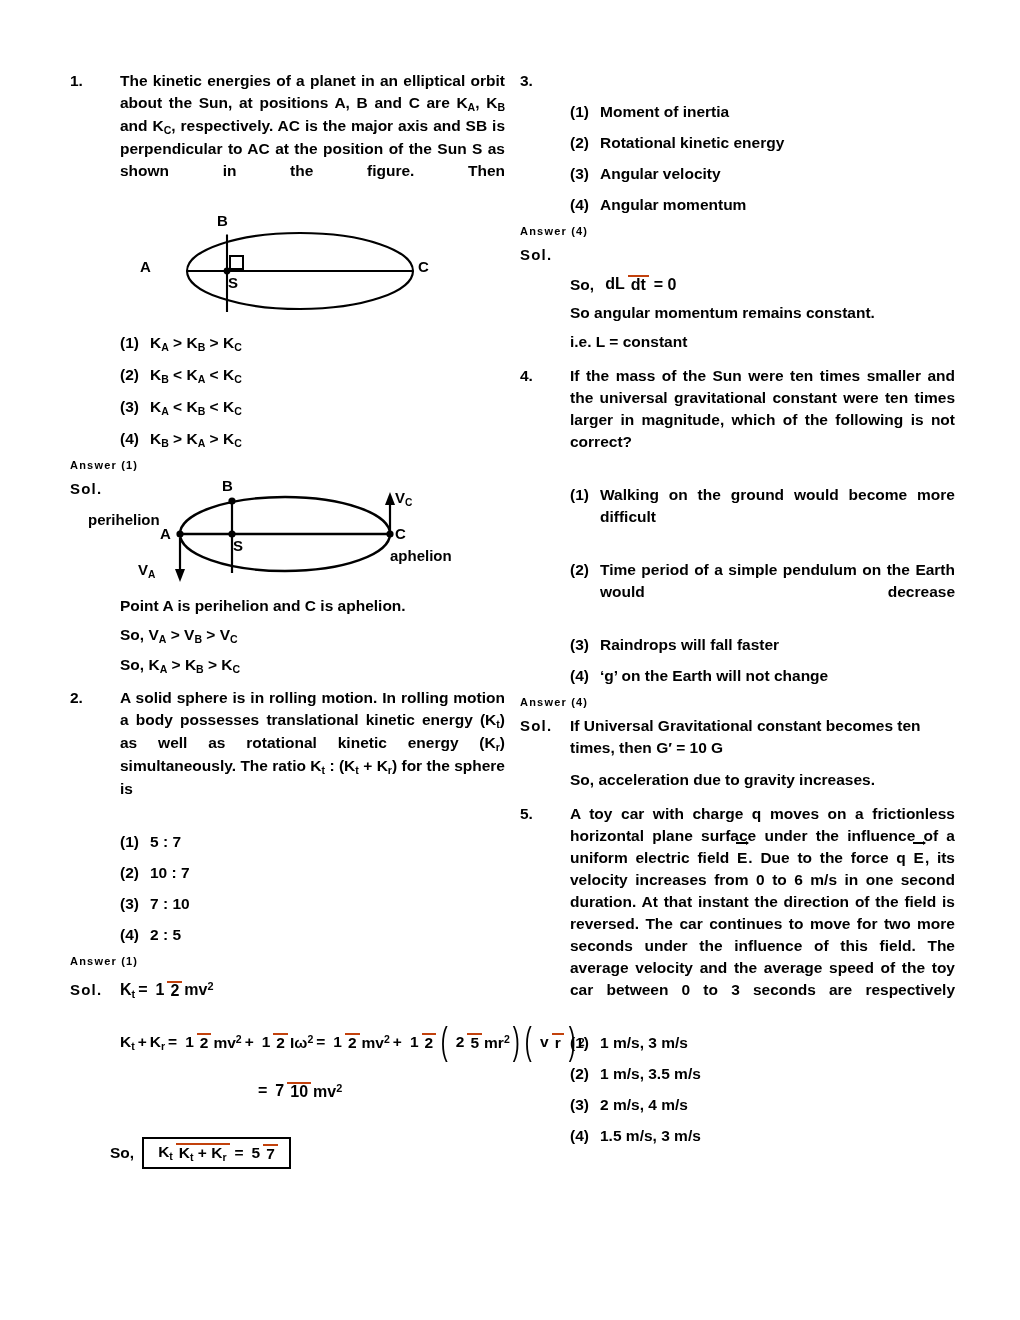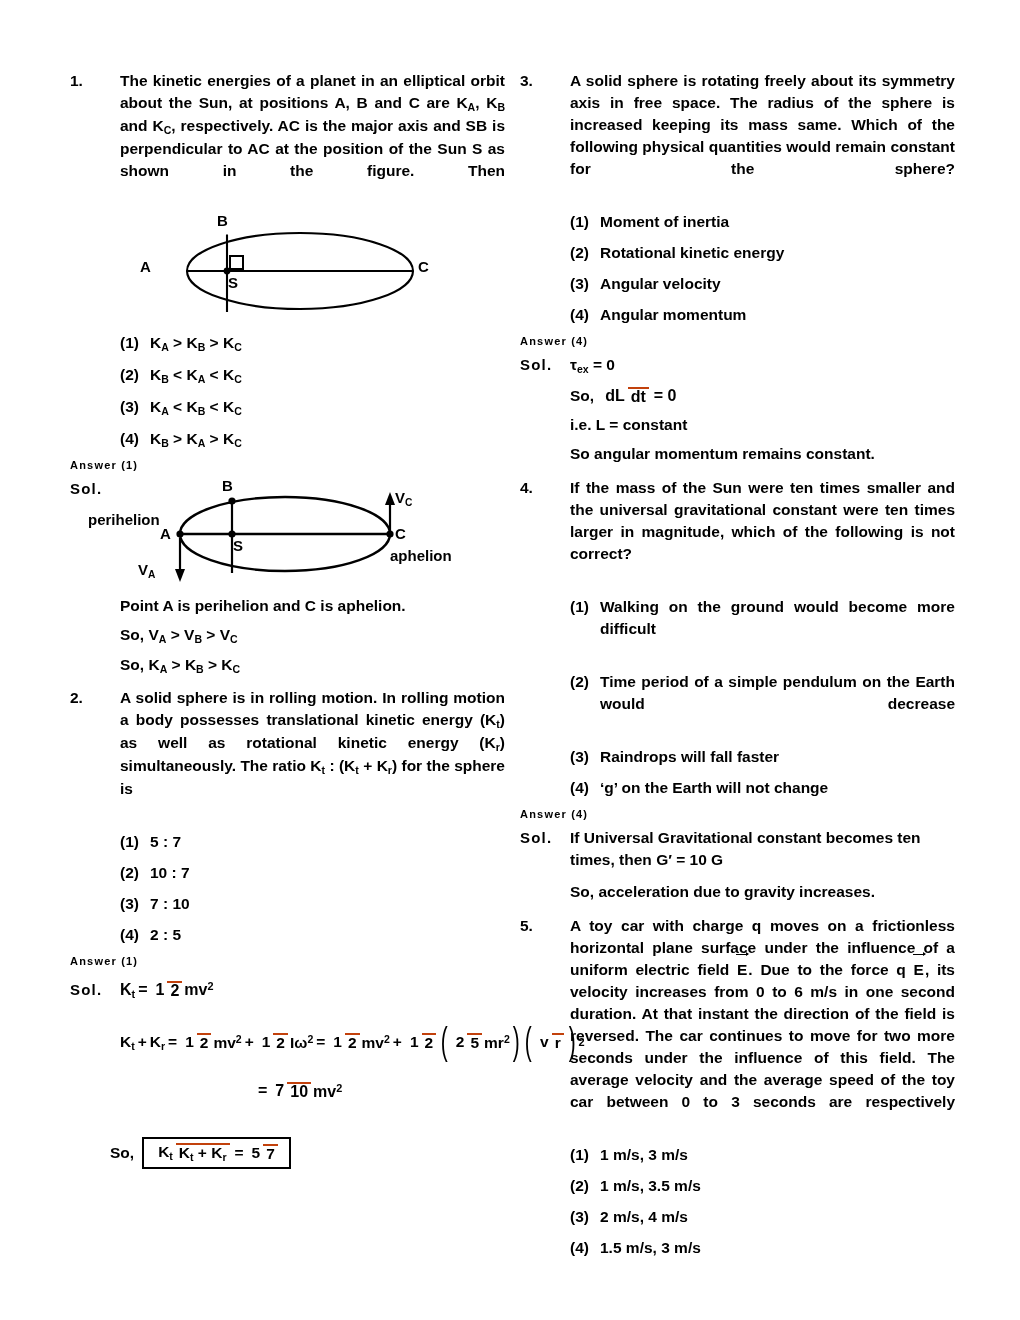--- a/index.html
+++ b/index.html
@@ -252,21 +252,20 @@
         </span>
       </span>
     </div>
 
   </div>
 
   <div class="col col-right">
 
     <div class="qrow">
       <div class="qnum">3.</div>
-      <div class="qbody jstretch">A solid sphere is rotating freely about its symmetry axis in free space. The radius of the sphere is increased keeping its mass same. Which of the following physical quantities would remain constant for the sphere?</div>
     </div>
     <div class="optrow">
       <div class="optnum">(1)</div>
       <div class="opttext">Moment of inertia</div>
     </div>
     <div class="optrow">
       <div class="optnum">(2)</div>
       <div class="opttext">Rotational kinetic energy</div>
     </div>
     <div class="optrow">
@@ -275,39 +274,35 @@
     </div>
     <div class="optrow">
       <div class="optnum">(4)</div>
       <div class="opttext">Angular momentum</div>
     </div>
 
     <div class="ans">Answer (4)</div>
 
     <div class="solrow">
       <div class="sollbl">Sol.</div>
-      <div class="solbody">
-        <span style="font-style:normal;">τ</span><sub>ex</sub>
-        <span>= 0</span>
-      </div>
     </div>
 
     <div style="display:flex;align-items:center;margin:10px 0 8px 50px;">
       <span style="font-size:15.5px;font-weight:bold;margin-right:6px;">So,</span>
       <span class="math">
         <span class="frac">
             <span class="num">dL</span>
             <span class="den">dt</span>
           </span>
         <span class="op">= 0</span>
       </span>
     </div>
 
+    <div class="indent">So angular momentum remains constant.</div>
     <div class="indent">i.e. L = constant</div>
-    <div class="indent">So angular momentum remains constant.</div>
 
     <div class="qrow" style="margin-top:12px;">
       <div class="qnum">4.</div>
       <div class="qbody jstretch">If the mass of the Sun were ten times smaller and the universal gravitational constant were ten times larger in magnitude, which of the following is not correct?</div>
     </div>
     <div class="optrow">
       <div class="optnum">(1)</div>
       <div class="opttext just">Walking on the ground would become more difficult</div>
     </div>
     <div class="optrow">

